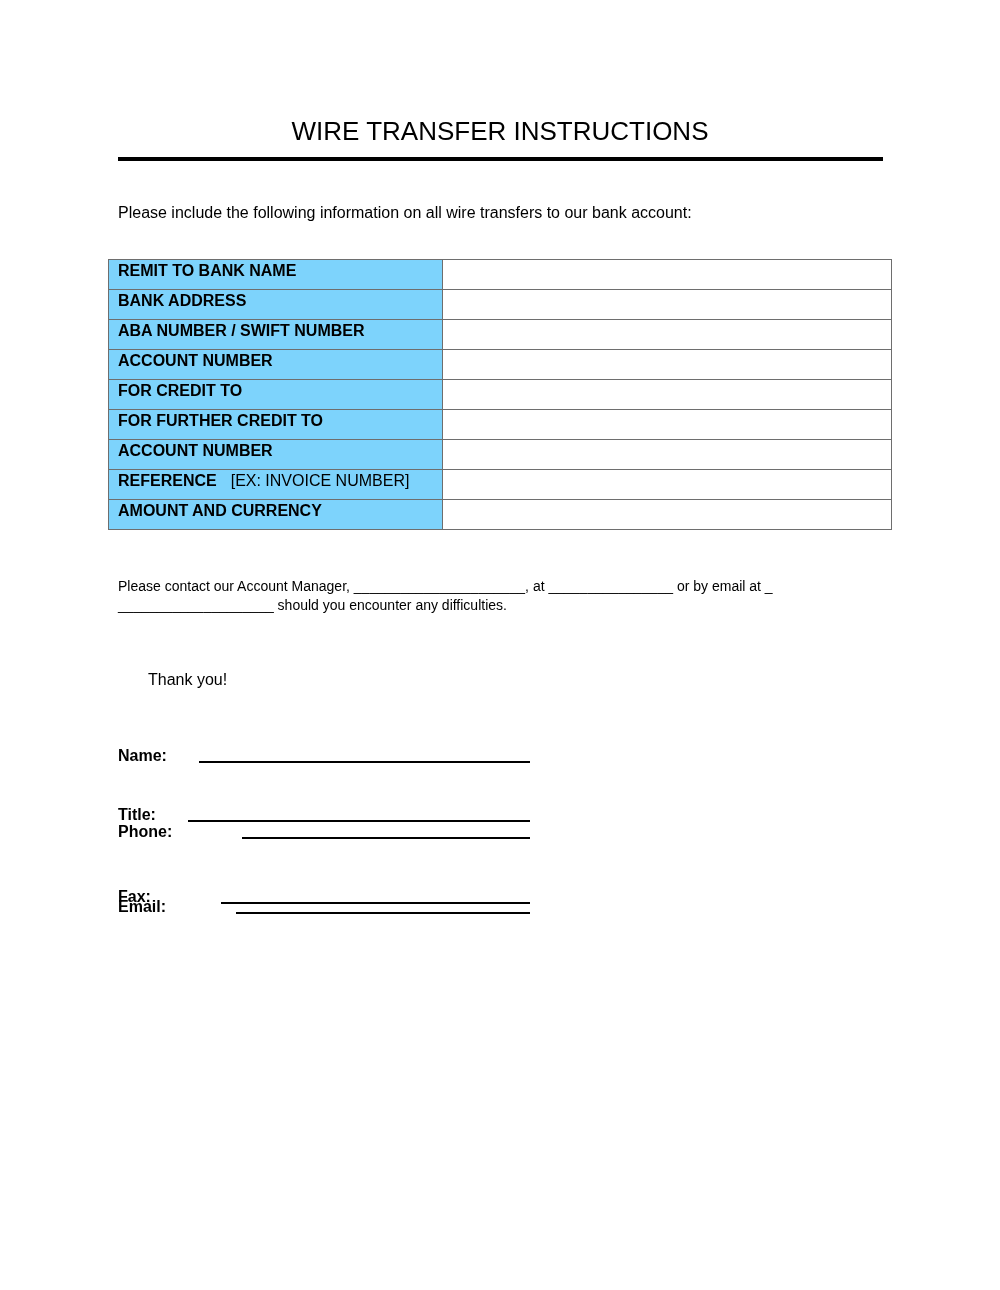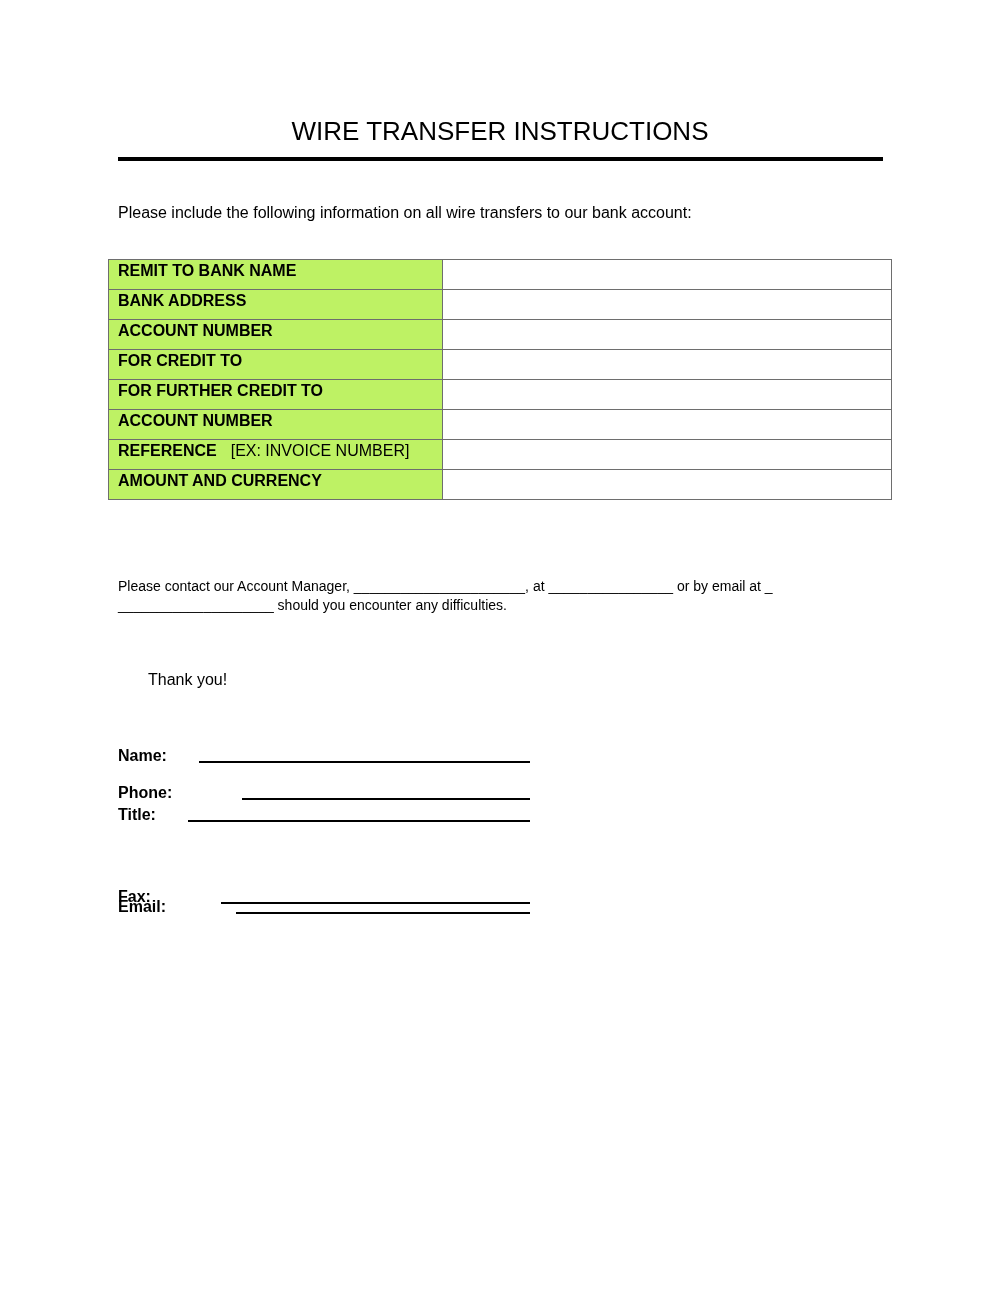--- a/index.html
+++ b/index.html
@@ -49,21 +49,21 @@
     table.info td {
       border: 1px solid #6e6e6e;
       height: 28px;
       padding: 0 0 0 9px;
       vertical-align: top;
       line-height: 20px;
       padding-top: 1px;
     }
     table.info td.label {
       width: 324px;
-      background: #bef264;
+      background: #7dd3fc;
       font-weight: bold;
     }
     table.info td.value {
       background: #ffffff;
     }
     .label-note {
       font-weight: normal;
       margin-left: 14px;
     }
     .contact {
@@ -111,20 +111,24 @@
   <tbody>
     <tr>
       <td class="label">REMIT TO BANK NAME</td>
       <td class="value"></td>
     </tr>
     <tr>
       <td class="label">BANK ADDRESS</td>
       <td class="value"></td>
     </tr>
     <tr>
+      <td class="label">ABA NUMBER / SWIFT NUMBER</td>
+      <td class="value"></td>
+    </tr>
+    <tr>
       <td class="label">ACCOUNT NUMBER</td>
       <td class="value"></td>
     </tr>
     <tr>
       <td class="label">FOR CREDIT TO</td>
       <td class="value"></td>
     </tr>
     <tr>
       <td class="label">FOR FURTHER CREDIT TO</td>
       <td class="value"></td>
@@ -152,21 +156,21 @@
 <div class="thanks">Thank you!</div>
 
 <div class="sig" style="top:745px;">
   <span>Name:</span>
   <span class="line"></span>
 </div>
 <div class="sig" style="top:804px;">
   <span>Title:</span>
   <span class="line"></span>
 </div>
-<div class="sig" style="top:782px;">
+<div class="sig" style="top:821px;">
   <span>Phone:</span>
   <span class="gap"></span>
   <span class="line"></span>
 </div>
 <div class="sig" style="top:886px;">
   <span>Fax:</span>
   <span class="gap"></span>
   <span class="line"></span>
 </div>
 <div class="sig" style="top:896px;">

